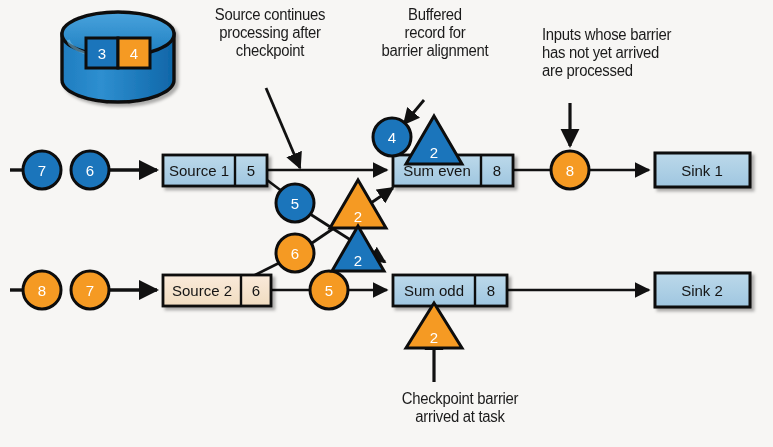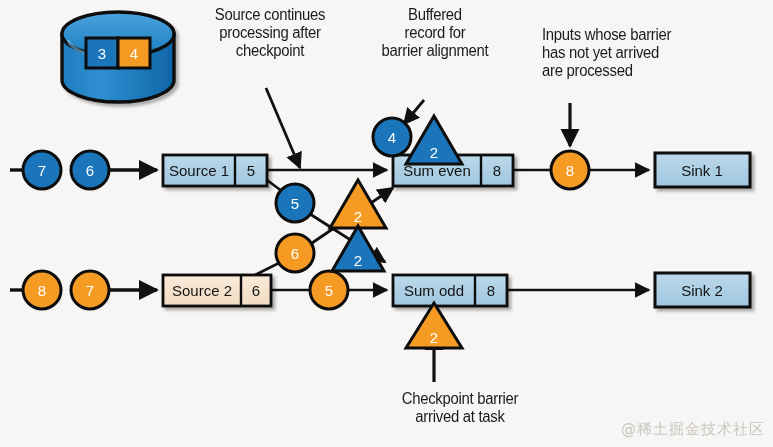--- a/index.html
+++ b/index.html
@@ -245,15 +245,14 @@
 record for
 barrier alignment</div>
 
   <div class="txt left" style="left:542px;top:26px;width:215px;">Inputs whose barrier
 has not yet arrived
 are processed</div>
 
   <div class="txt center" style="left:360px;top:390px;width:200px;">Checkpoint barrier
 arrived at task</div>
 
-  <div class="watermark">@稀土掘金技术社区</div>
 
 </div>
 
 </body></html>

